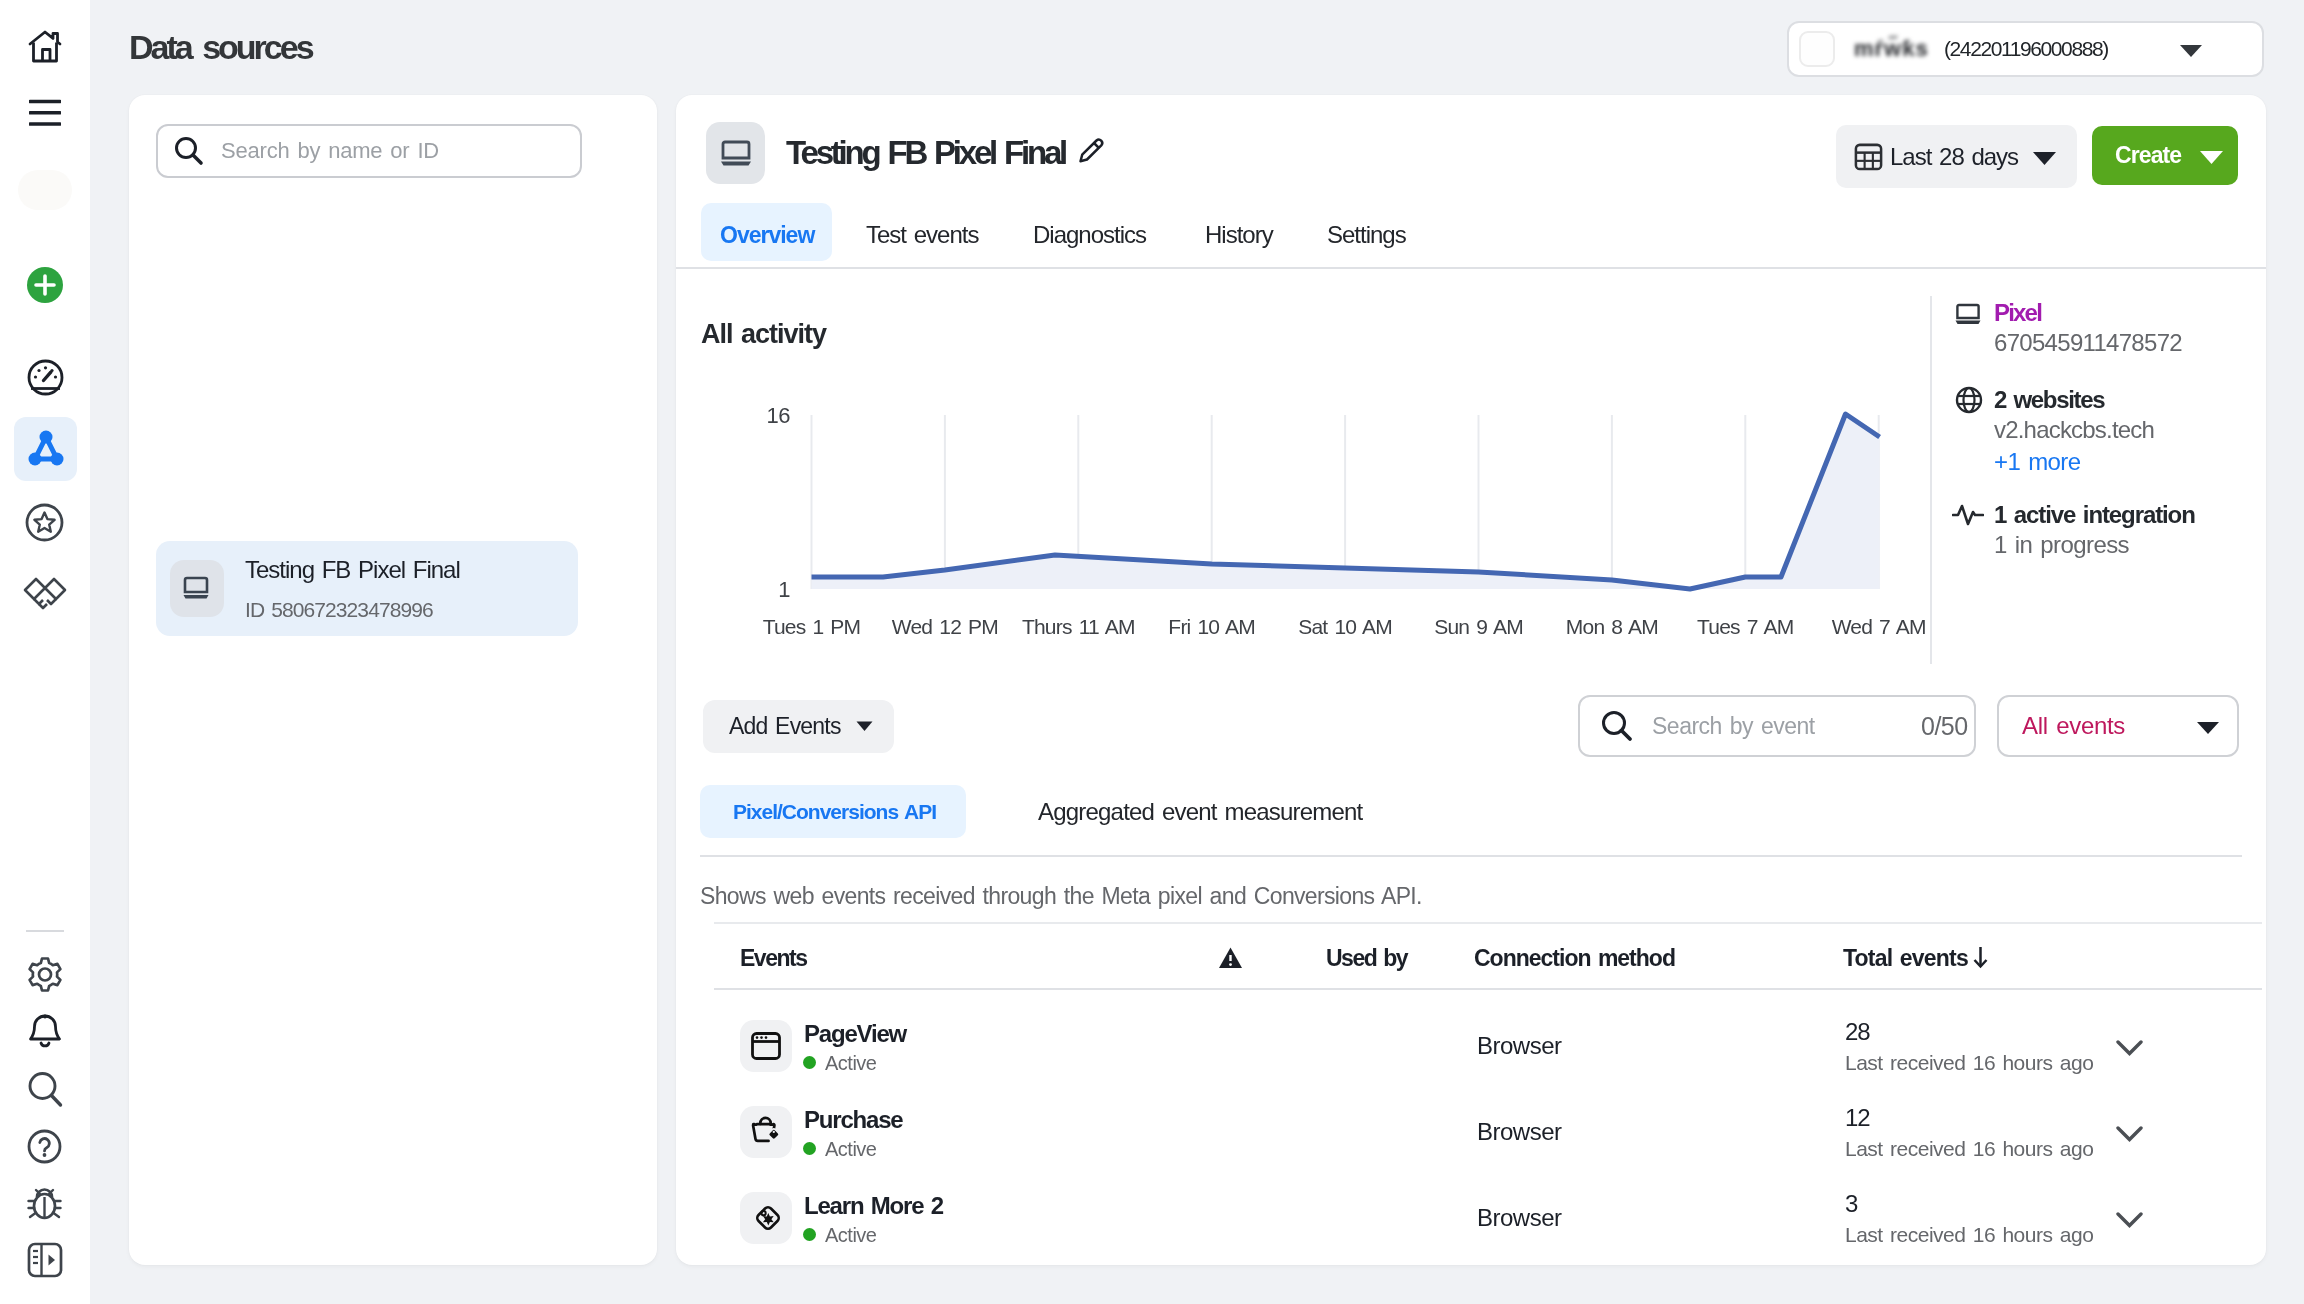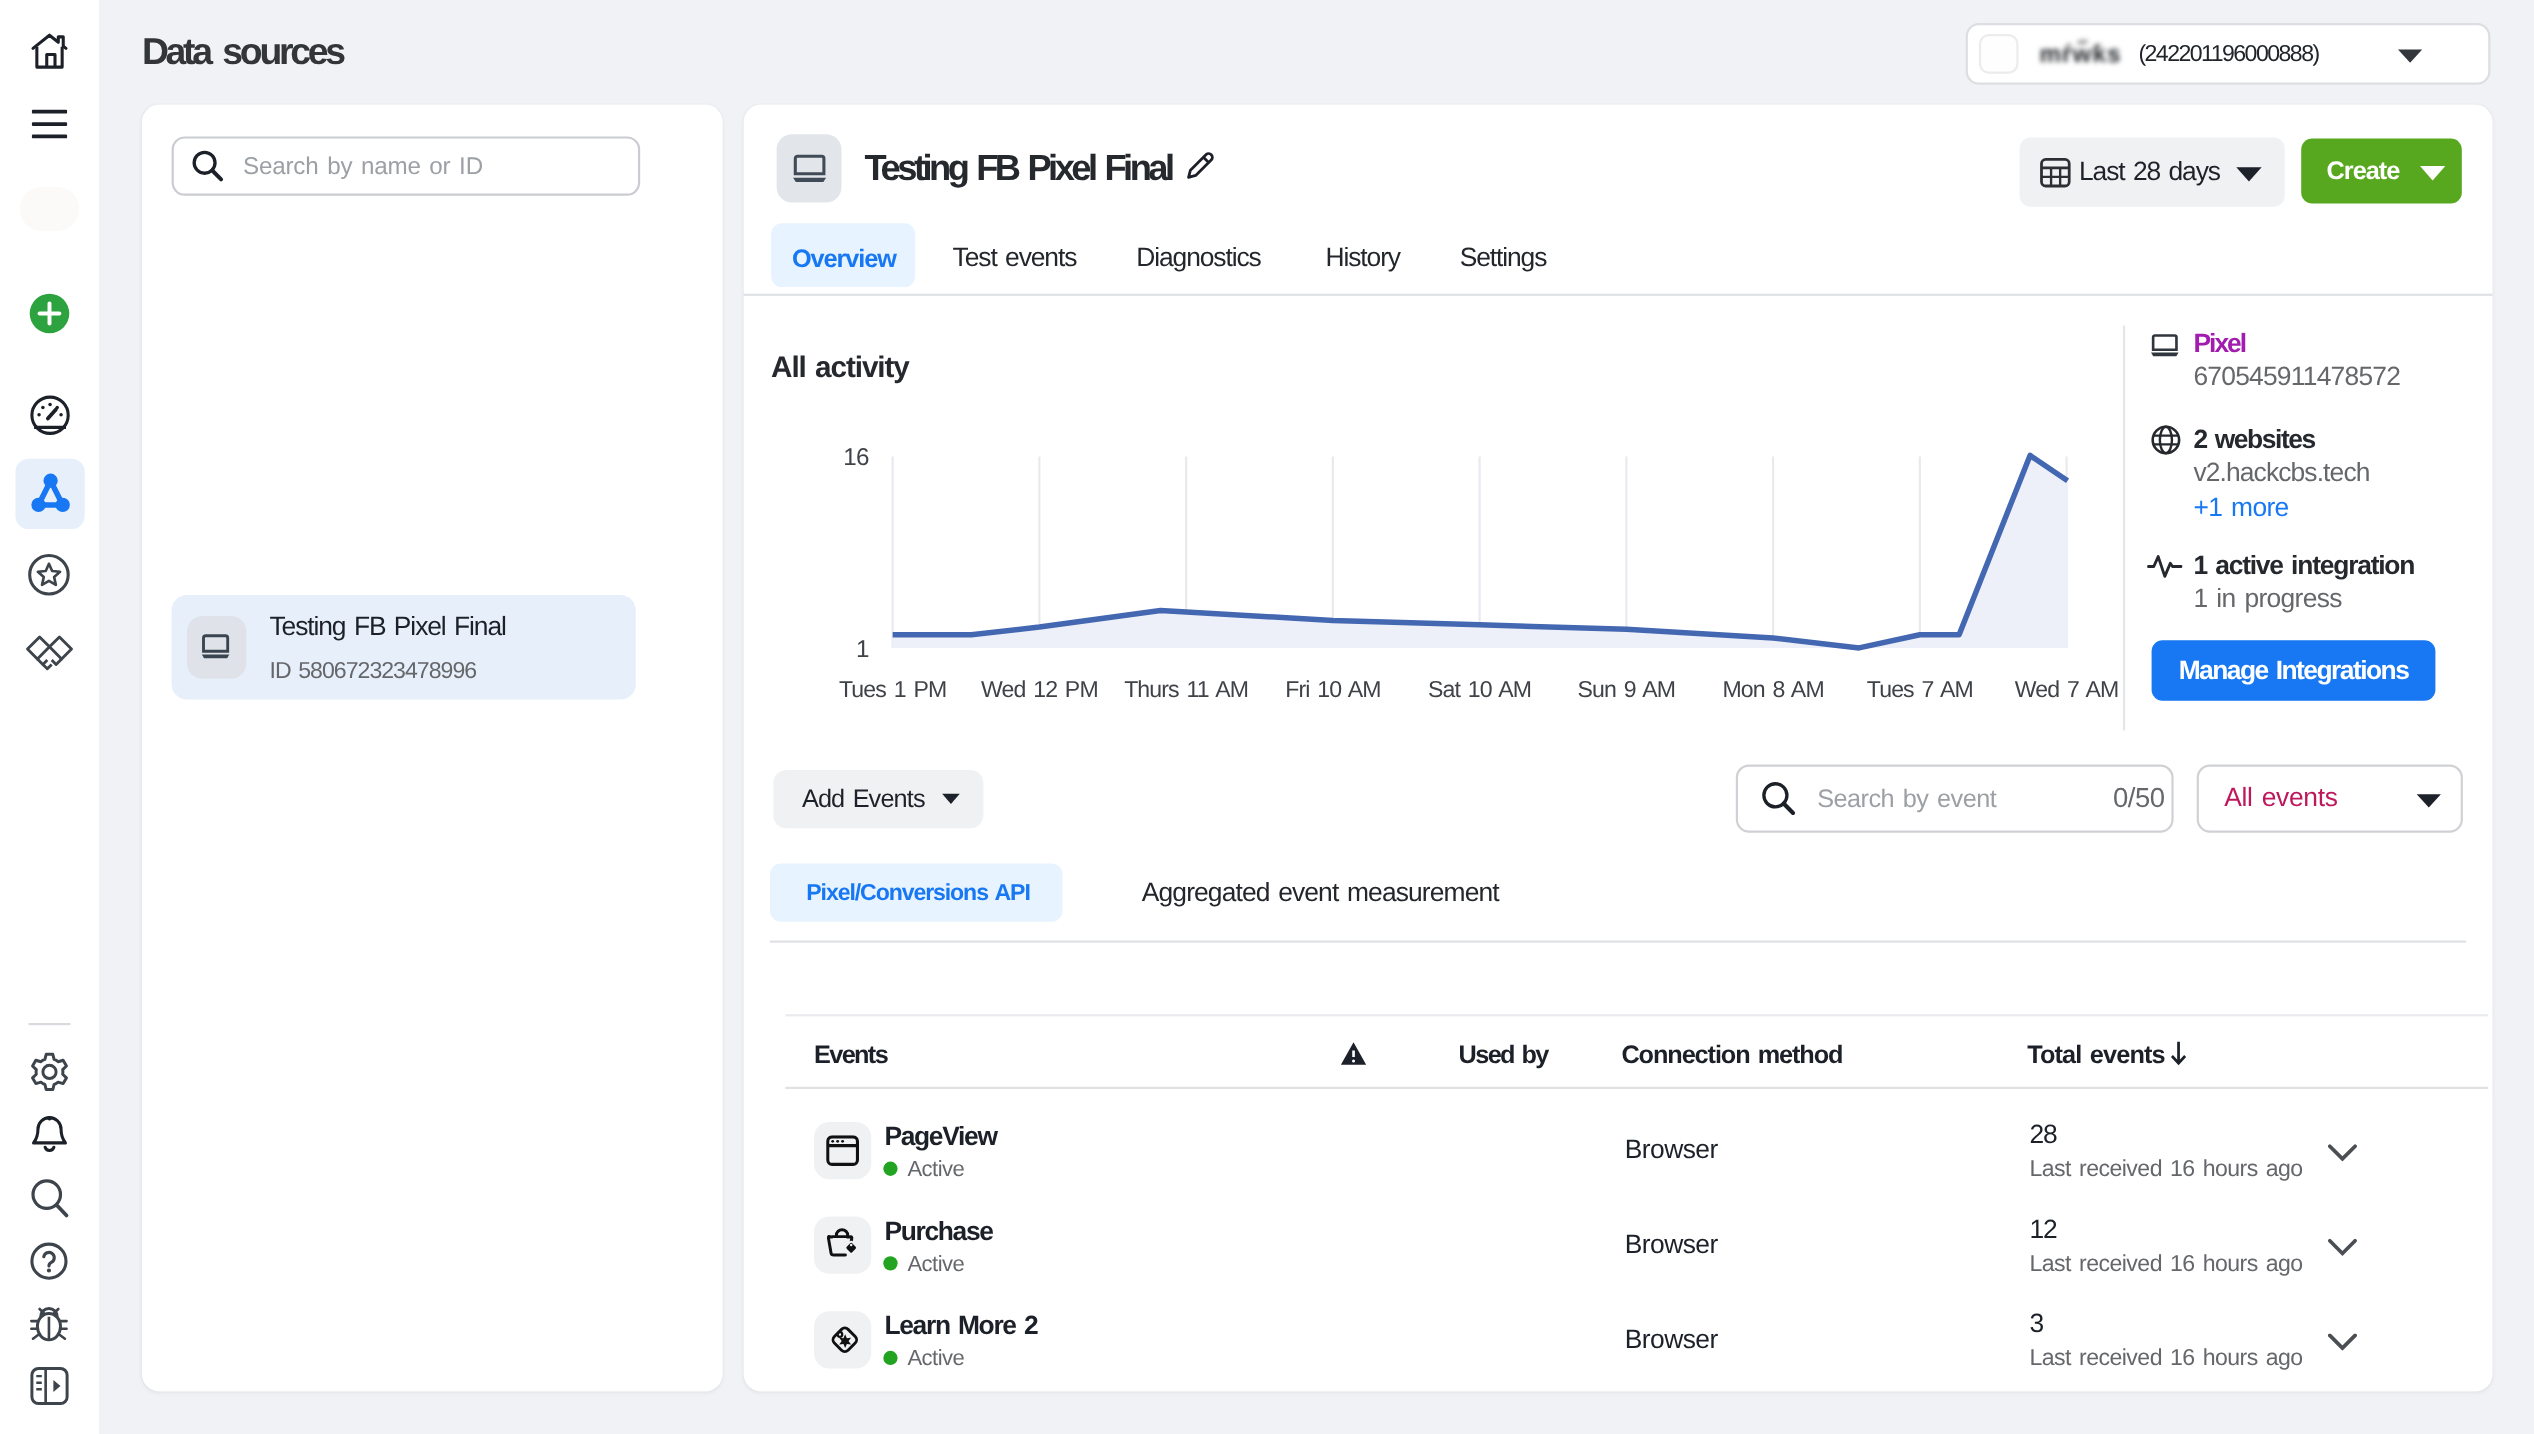--- a/index.html
+++ b/index.html
@@ -233,21 +233,20 @@
   <div class="abs bold" style="left:1994px;top:386px;font-size:24px;letter-spacing:-1.3px;color:#25292e;">2 websites</div>
   <div class="abs gray" style="left:1994px;top:416px;font-size:24px;letter-spacing:-0.8px;">v2.hackcbs.tech</div>
   <div class="abs blue" style="left:1994px;top:448px;font-size:24px;letter-spacing:-0.6px;">+1 more</div>
 
   <svg class="abs" style="left:1952px;top:502px;" width="32" height="26" viewBox="0 0 32 26">
     <path d="M1 13 h5 l4 -9 6 18 5 -12 2 3 h8" fill="none" stroke="#25292e" stroke-width="2.6" stroke-linejoin="round" stroke-linecap="round"></path>
   </svg>
   <div class="abs bold" style="left:1994px;top:501px;font-size:24px;letter-spacing:-1.1px;color:#25292e;">1 active integration</div>
   <div class="abs gray" style="left:1994px;top:531px;font-size:24px;letter-spacing:-0.6px;">1 in progress</div>
 
-  <div class="abs" style="left:1956px;top:582px;width:258px;height:55px;background:#1877f2;border-radius:10px;text-align:center;line-height:55px;color:#fff;font-weight:bold;font-size:24px;letter-spacing:-1.4px;">Manage Integrations</div>
 
   <div class="abs" style="left:703px;top:700px;width:191px;height:53px;background:#f0f1f3;border-radius:12px;"></div>
   <div class="abs" style="left:729px;top:713px;font-size:23px;letter-spacing:-0.8px;color:#1d2129;">Add Events</div>
   <svg class="abs" style="left:856px;top:721px;" width="17" height="11" viewBox="0 0 17 11">
       <path d="M0.5 0.5 L8.5 10 L16.5 0.5 Z" fill="#1d2129"></path>
     </svg>
 
   <div class="abs" style="left:1578px;top:695px;width:398px;height:62px;border:2px solid #cfd1d5;border-radius:12px;background:#fff;"></div>
   <svg class="abs" style="left:1599px;top:709px;" width="36" height="36" viewBox="0 0 36 36">
       <circle cx="15" cy="14" r="10.5" fill="none" stroke="#1c2028" stroke-width="3"></circle>
@@ -260,20 +259,21 @@
   <div class="abs" style="left:2022px;top:712px;font-size:24px;letter-spacing:-0.3px;color:#be185d;">All events</div>
   <svg class="abs" style="left:2196px;top:721px;" width="24" height="14" viewBox="0 0 24 14">
       <path d="M1 1 L12 13 L23 1 Z" fill="#1d2129"></path>
     </svg>
 
   <div class="abs" style="left:700px;top:785px;width:266px;height:53px;background:#e7f3ff;border-radius:10px;"></div>
   <div class="abs bold blue" style="left:733px;top:800px;font-size:21px;letter-spacing:-1px;">Pixel/Conversions API</div>
   <div class="abs" style="left:998px;top:798px;font-size:24px;letter-spacing:-0.8px;color:#23262b;margin-left:40px;">Aggregated event measurement</div>
   <div class="abs" style="left:700px;top:855px;width:1542px;height:2px;background:#dfe1e5;"></div>
 
+  <div class="abs gray" style="left:700px;top:883px;font-size:23px;letter-spacing:-0.65px;">Shows web events received through the Meta pixel and Conversions API.</div>
 
   <div class="abs" style="left:714px;top:922px;width:1548px;height:2px;background:#e8eaed;"></div>
   <div class="abs" style="left:714px;top:988px;width:1548px;height:2px;background:#dfe1e5;"></div>
   <div class="abs bold" style="left:740px;top:945px;font-size:23px;letter-spacing:-1.5px;color:#1c2028;">Events</div>
   <svg class="abs" style="left:1218px;top:946px;" width="25" height="24" viewBox="0 0 25 24">
     <path d="M12.5 1.5 L24 22 H1 Z" fill="#1c2028"></path>
     <line x1="12.5" y1="9" x2="12.5" y2="15" stroke="#fff" stroke-width="2.4"></line>
     <circle cx="12.5" cy="18.6" r="1.4" fill="#fff"></circle>
   </svg>
   <div class="abs bold" style="left:1326px;top:945px;font-size:23px;letter-spacing:-1.5px;color:#1c2028;">Used by</div>

